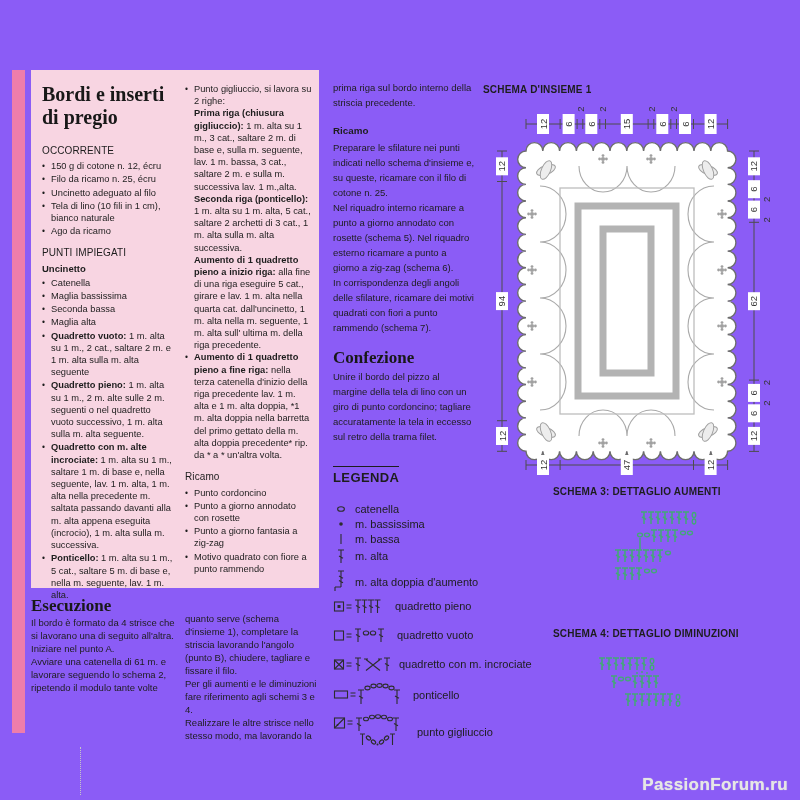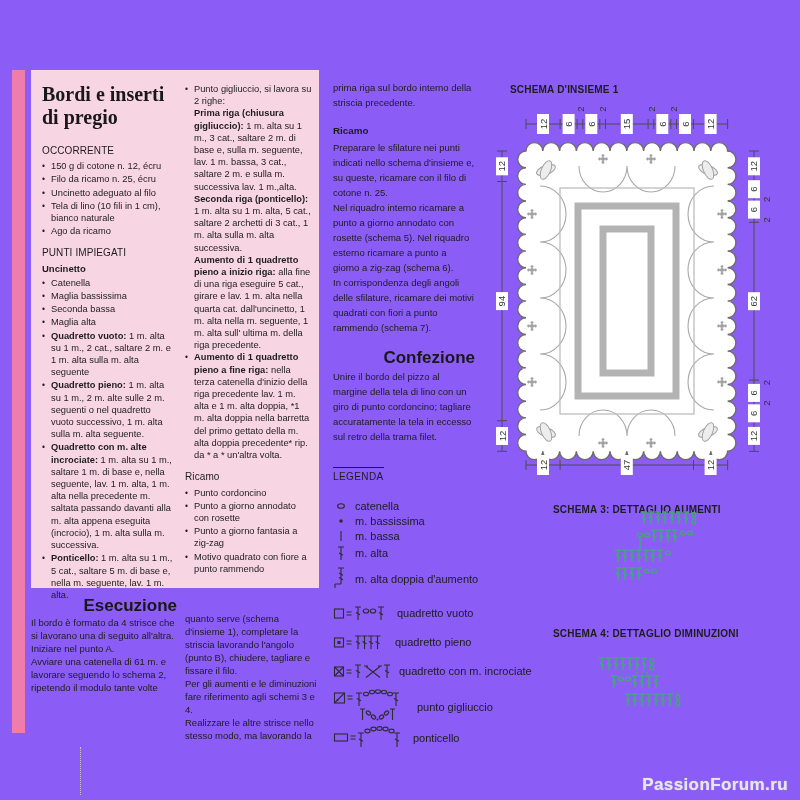--- a/index.html
+++ b/index.html
@@ -19,40 +19,40 @@
   .pp-sub{font-size:9.5px;font-weight:bold;margin:0 0 2px 0;}
   ul.plist{list-style:none;margin:0;padding:0;}
   ul.plist li{position:relative;padding-left:9px;margin:0 0 1px 0;}
   ul.plist li::before{content:"•";position:absolute;left:0;top:0;font-size:8.5px;}
   .b{font-weight:bold;}
   .gp{position:relative;padding-left:9px;margin:0;}
   .gp.bullet::before{content:"•";position:absolute;left:0;top:0;font-size:8.5px;}
   
   .exec1{position:absolute;left:31px;top:599px;width:146px;font-size:9.5px;line-height:13px;}
   .exec2{position:absolute;left:185px;top:612px;width:135px;font-size:9.5px;line-height:13px;}
-  .serif-h{font-family:Liberation Sans, sans-serif;font-weight:600;font-size:17px;
-           margin:0 0 4px 0;color:#181818;text-align:right;}
+  .serif-h{font-family:Liberation Serif, serif;font-weight:600;font-size:17px;
+           margin:0 0 4px 0;color:#181818;}
   .exec1 p,.exec2 p,.midcol p{margin:0;}
   
   .midcol{position:absolute;left:333px;top:80px;width:142px;font-size:9.5px;line-height:15px;}
   .mid-h{font-size:9.8px;font-weight:bold;margin:13px 0 2px 0;}
   .mid-serif{margin-top:15px;margin-bottom:4px;}
   
   .legend{position:absolute;left:333px;top:466px;width:215px;}
   .lg-head{display:inline-block;border-top:1.6px solid #1d1d1d;padding-top:3px;
-           font-size:10px;font-weight:normal;letter-spacing:0.4px;margin-bottom:16px;}
+           font-size:13px;font-weight:bold;letter-spacing:0.4px;margin-bottom:16px;}
   .lg-row{display:flex;align-items:center;}
   .lg-row .lbl{font-size:11px;margin-left:6px;white-space:nowrap;}
   .sym{flex:none;}
   .sym path,.sym line,.sym ellipse,.sym rect{stroke:#2d2d2d;stroke-width:1.1;fill:none;}
   .sym .fill{fill:#2d2d2d;stroke:none;}
   
   .sch-title{position:absolute;font-size:10px;font-weight:bold;letter-spacing:0.2px;white-space:nowrap;}
-  #s1t{left:510px;top:84px;}
-  #s3t{left:553px;top:504px;}
+  #s1t{left:483px;top:84px;}
+  #s3t{left:553px;top:486px;}
   #s4t{left:553px;top:628px;}
   .d-stroke{stroke:#4d4d4d;stroke-width:1;fill:none;}
   .dim-txt{font-size:9.5px;fill:#333;font-family:"Liberation Sans",sans-serif;}
   .green g{stroke:#43a877;stroke-width:1.5;fill:none;}
   .green ellipse{stroke:#43a877;stroke-width:1.3;fill:none;}
   .green .gdot{fill:#43a877;stroke:none;}
   
   .pagenum{position:absolute;left:42px;top:758px;font-size:17px;font-weight:normal;margin-top:47px;}
   .pgline{position:absolute;left:80px;top:747px;height:48px;border-left:1px dotted #c6c6c6;}
   .watermark{position:absolute;right:12px;top:775px;font-size:17px;font-weight:bold;
@@ -147,59 +147,73 @@
           <path d="M8 2 v10"></path>
         </svg>
       <span class="lbl">m. bassa</span>
     </div>
     <div class="lg-row" style="margin-bottom:4px">
       <svg class="sym" width="16" height="18">
           <path d="M5 3 h6 M8 3 v13 M6 9 l4 2.2"></path>
         </svg>
       <span class="lbl">m. alta</span>
     </div>
-    <div class="lg-row" style="margin-bottom:10px">
+    <div class="lg-row" style="">
       <svg class="sym" width="16" height="26">
           <path d="M5 2 h6 M8 2 v16 M6 7 l4 2.2 M6 11.5 l4 2.2 M8 18 h-6 M2 18 v4"></path>
         </svg>
       <span class="lbl">m. alta doppia d'aumento</span>
-    </div>
-    <div class="lg-row" style="margin-bottom:7px">
-      <svg class="sym" width="58" height="22">
-        <rect x="1.5" y="7" width="9" height="9"></rect>
-          <path d="M13.5 10 h5 M13.5 13 h5"></path>
-        <path d="M22 5 h6 M25 5 v13 M23 10.5 l4 2.2"></path>
-        <ellipse cx="33" cy="9" rx="2.7" ry="2"></ellipse>
-          <ellipse cx="40" cy="9" rx="2.7" ry="2"></ellipse>
-        <path d="M45 5 h6 M48 5 v13 M46 10.5 l4 2.2"></path>
-      </svg>
-      <span class="lbl">quadretto vuoto</span>
     </div>
     <div class="lg-row" style="margin-bottom:7px">
       <svg class="sym" width="56" height="22">
         <rect x="1.5" y="7" width="9" height="9"></rect>
           <rect class="fill" x="4.5" y="10" width="3" height="3"></rect>
         <path d="M13.5 10 h5 M13.5 13 h5"></path>
         <path d="M22 5 h6 M25 5 v13 M23 10.5 l4 2.2"></path>
         <path d="M28.5 5 h6 M31.5 5 v13 M29.5 10.5 l4 2.2"></path>
         <path d="M35 5 h6 M38 5 v13 M36 10.5 l4 2.2"></path>
         <path d="M41.5 5 h6 M44.5 5 v13 M42.5 10.5 l4 2.2"></path>
       </svg>
       <span class="lbl">quadretto pieno</span>
     </div>
     <div class="lg-row" style="margin-bottom:7px">
+      <svg class="sym" width="58" height="22">
+        <rect x="1.5" y="7" width="9" height="9"></rect>
+          <path d="M13.5 10 h5 M13.5 13 h5"></path>
+        <path d="M22 5 h6 M25 5 v13 M23 10.5 l4 2.2"></path>
+        <ellipse cx="33" cy="9" rx="2.7" ry="2"></ellipse>
+          <ellipse cx="40" cy="9" rx="2.7" ry="2"></ellipse>
+        <path d="M45 5 h6 M48 5 v13 M46 10.5 l4 2.2"></path>
+      </svg>
+      <span class="lbl">quadretto vuoto</span>
+    </div>
+    <div class="lg-row" style="margin-bottom:7px">
       <svg class="sym" width="60" height="22">
         <rect x="1.5" y="7" width="9" height="9"></rect>
           <path d="M1.5 7 L10.5 16 M10.5 7 L1.5 16"></path>
         <path d="M13.5 10 h5 M13.5 13 h5"></path>
         <path d="M22 5 h6 M25 5 v13 M23 10.5 l4 2.2"></path>
         <path d="M31 6 h4 M45 6 h4 M33 6.5 L47 17.5 M47 6.5 L33 17.5"></path>
         <path d="M51 5 h6 M54 5 v13 M52 10.5 l4 2.2"></path>
       </svg>
       <span class="lbl">quadretto con m. incrociate</span>
+    </div>
+    <div class="lg-row" style="margin-bottom:6px">
+      <svg class="sym" width="74" height="26">
+        <rect x="1.5" y="9" width="13" height="7"></rect>
+          <path d="M17.5 11 h5 M17.5 14 h5"></path>
+        <path d="M25 8 h6 M28 8 v14 M26 14 l4 2.2"></path>
+        <ellipse cx="34.5" cy="6" rx="2.6" ry="1.9"></ellipse>
+          <ellipse cx="40.5" cy="4" rx="2.6" ry="1.9"></ellipse>
+        <ellipse cx="46.5" cy="3.5" rx="2.6" ry="1.9"></ellipse>
+          <ellipse cx="52.5" cy="4" rx="2.6" ry="1.9"></ellipse>
+        <ellipse cx="58.5" cy="6" rx="2.6" ry="1.9"></ellipse>
+        <path d="M61 8 h6 M64 8 v14 M62 14 l4 2.2"></path>
+      </svg>
+      <span class="lbl">ponticello</span>
     </div>
     <div class="lg-row">
       <svg class="sym" width="78" height="36">
         <rect x="1.5" y="4" width="10" height="10"></rect>
           <path d="M1.5 14 L11.5 4"></path>
           <circle class="fill" cx="4.5" cy="11" r="0.9"></circle>
         <path d="M14.5 7 h5 M14.5 10 h5"></path>
         <path d="M23 4 h6 M26 4 v13 M24 9.5 l4 2.2"></path>
         <ellipse cx="33" cy="5" rx="2.5" ry="1.8"></ellipse>
           <ellipse cx="39" cy="3" rx="2.5" ry="1.8"></ellipse>
@@ -209,34 +223,20 @@
         <path d="M60 4 h6 M63 4 v13 M61 9.5 l4 2.2"></path>
         <path d="M27 20 h5 M29.5 20 v11"></path>
         <ellipse cx="35.5" cy="24" rx="2.4" ry="1.7" transform="rotate(42 35.5 24)"></ellipse>
         <ellipse cx="40.5" cy="28" rx="2.4" ry="1.7" transform="rotate(42 40.5 28)"></ellipse>
         <circle class="fill" cx="44.5" cy="30.5" r="1"></circle>
         <ellipse cx="48.5" cy="28" rx="2.4" ry="1.7" transform="rotate(-42 48.5 28)"></ellipse>
         <ellipse cx="53.5" cy="24" rx="2.4" ry="1.7" transform="rotate(-42 53.5 24)"></ellipse>
         <path d="M57 20 h5 M59.5 20 v11"></path>
       </svg>
       <span class="lbl">punto gigliuccio</span>
-    </div>
-    <div class="lg-row" style="margin-bottom:6px">
-      <svg class="sym" width="74" height="26">
-        <rect x="1.5" y="9" width="13" height="7"></rect>
-          <path d="M17.5 11 h5 M17.5 14 h5"></path>
-        <path d="M25 8 h6 M28 8 v14 M26 14 l4 2.2"></path>
-        <ellipse cx="34.5" cy="6" rx="2.6" ry="1.9"></ellipse>
-          <ellipse cx="40.5" cy="4" rx="2.6" ry="1.9"></ellipse>
-        <ellipse cx="46.5" cy="3.5" rx="2.6" ry="1.9"></ellipse>
-          <ellipse cx="52.5" cy="4" rx="2.6" ry="1.9"></ellipse>
-        <ellipse cx="58.5" cy="6" rx="2.6" ry="1.9"></ellipse>
-        <path d="M61 8 h6 M64 8 v14 M62 14 l4 2.2"></path>
-      </svg>
-      <span class="lbl">ponticello</span>
     </div>
   </div>
 
   <div class="sch-title" id="s1t">SCHEMA D'INSIEME 1</div>
 
   <svg id="schema1" style="position:absolute;left:482px;top:96px;" width="300" height="382" viewBox="0 0 300 382">
 
     <path fill="#ffffff" stroke="#6d6d6d" stroke-width="1.4" d="M44 55
       a8.4 8.4 0 0 1 16.8 0 a8.4 8.4 0 0 1 16.8 0 a8.4 8.4 0 0 1 16.8 0 a8.4 8.4 0 0 1 16.8 0 a8.4 8.4 0 0 1 16.8 0 a8.4 8.4 0 0 1 16.8 0 a8.4 8.4 0 0 1 16.8 0 a8.4 8.4 0 0 1 16.8 0 a8.4 8.4 0 0 1 16.8 0 a8.4 8.4 0 0 1 16.8 0 a8.4 8.4 0 0 1 16.8 0 a8.4 8.4 0 0 1 16.8 0
       a8.34 8.34 0 0 1 0 16.68 a8.34 8.34 0 0 1 0 16.68 a8.34 8.34 0 0 1 0 16.68 a8.34 8.34 0 0 1 0 16.68 a8.34 8.34 0 0 1 0 16.68 a8.34 8.34 0 0 1 0 16.68 a8.34 8.34 0 0 1 0 16.68 a8.34 8.34 0 0 1 0 16.68 a8.34 8.34 0 0 1 0 16.68 a8.34 8.34 0 0 1 0 16.68 a8.34 8.34 0 0 1 0 16.68 a8.34 8.34 0 0 1 0 16.68 a8.34 8.34 0 0 1 0 16.68 a8.34 8.34 0 0 1 0 16.68 a8.34 8.34 0 0 1 0 16.68 a8.34 8.34 0 0 1 0 16.68 a8.34 8.34 0 0 1 0 16.68 a8.34 8.34 0 0 1 0 16.68

